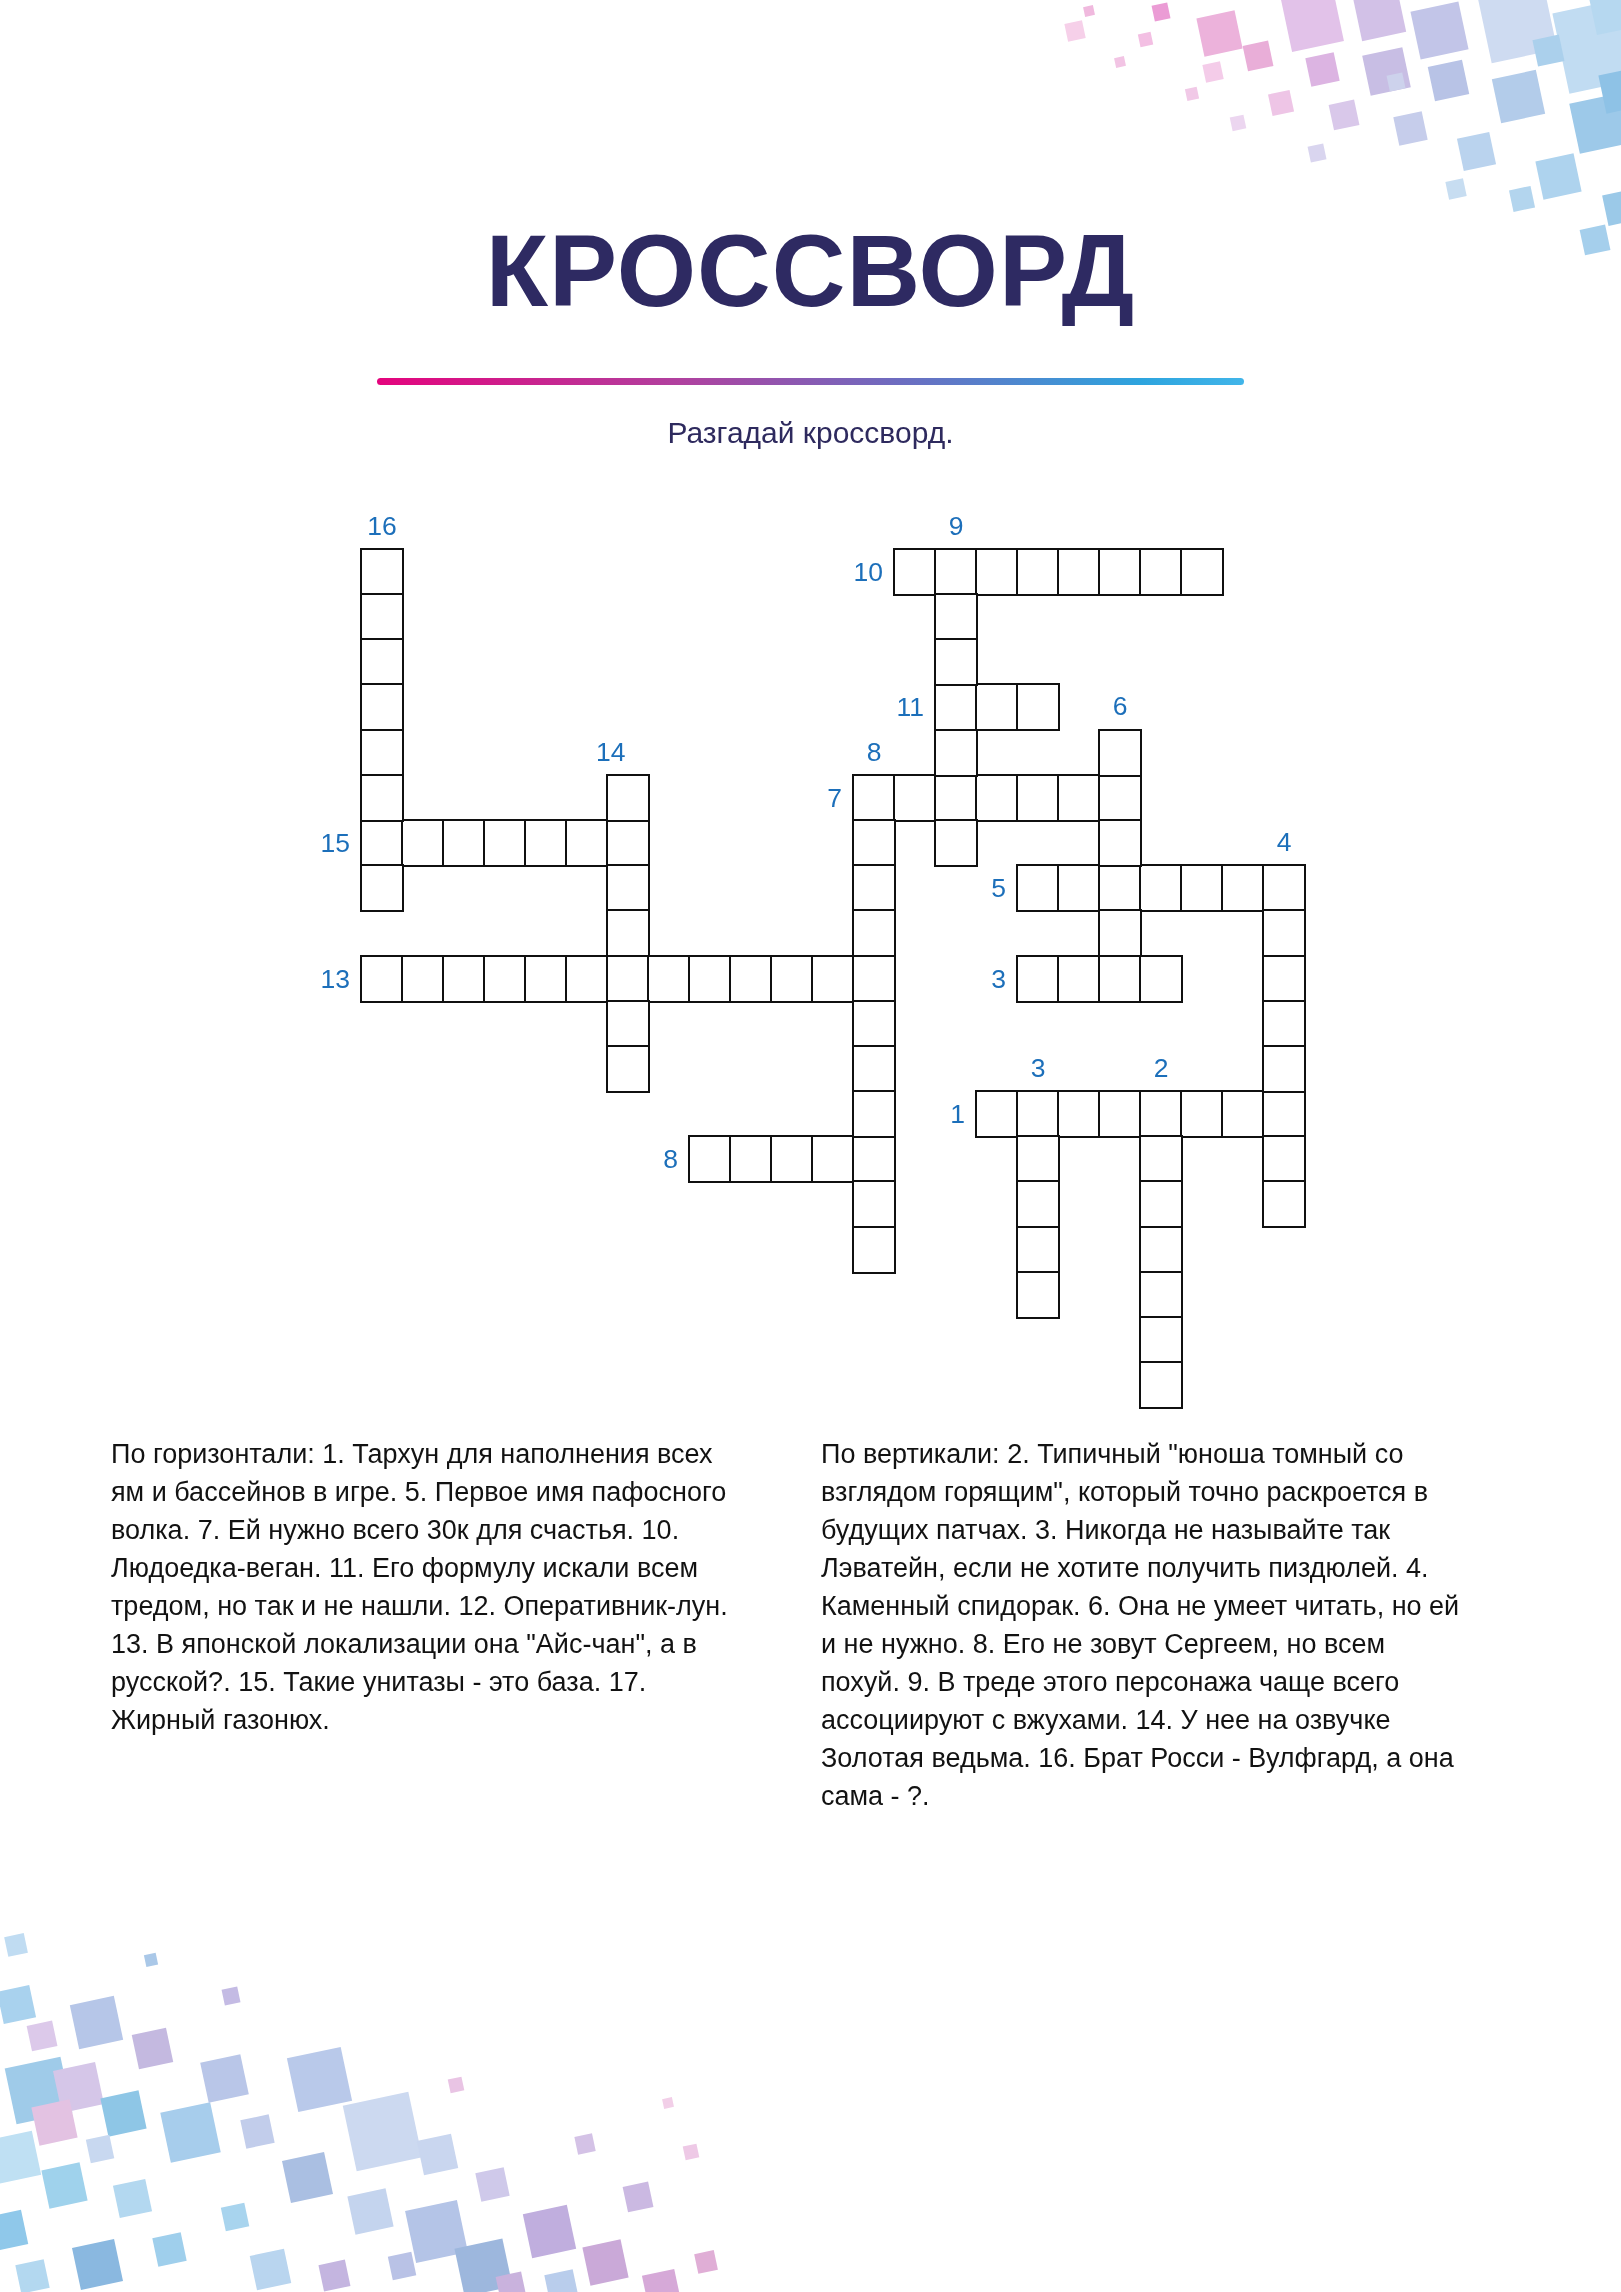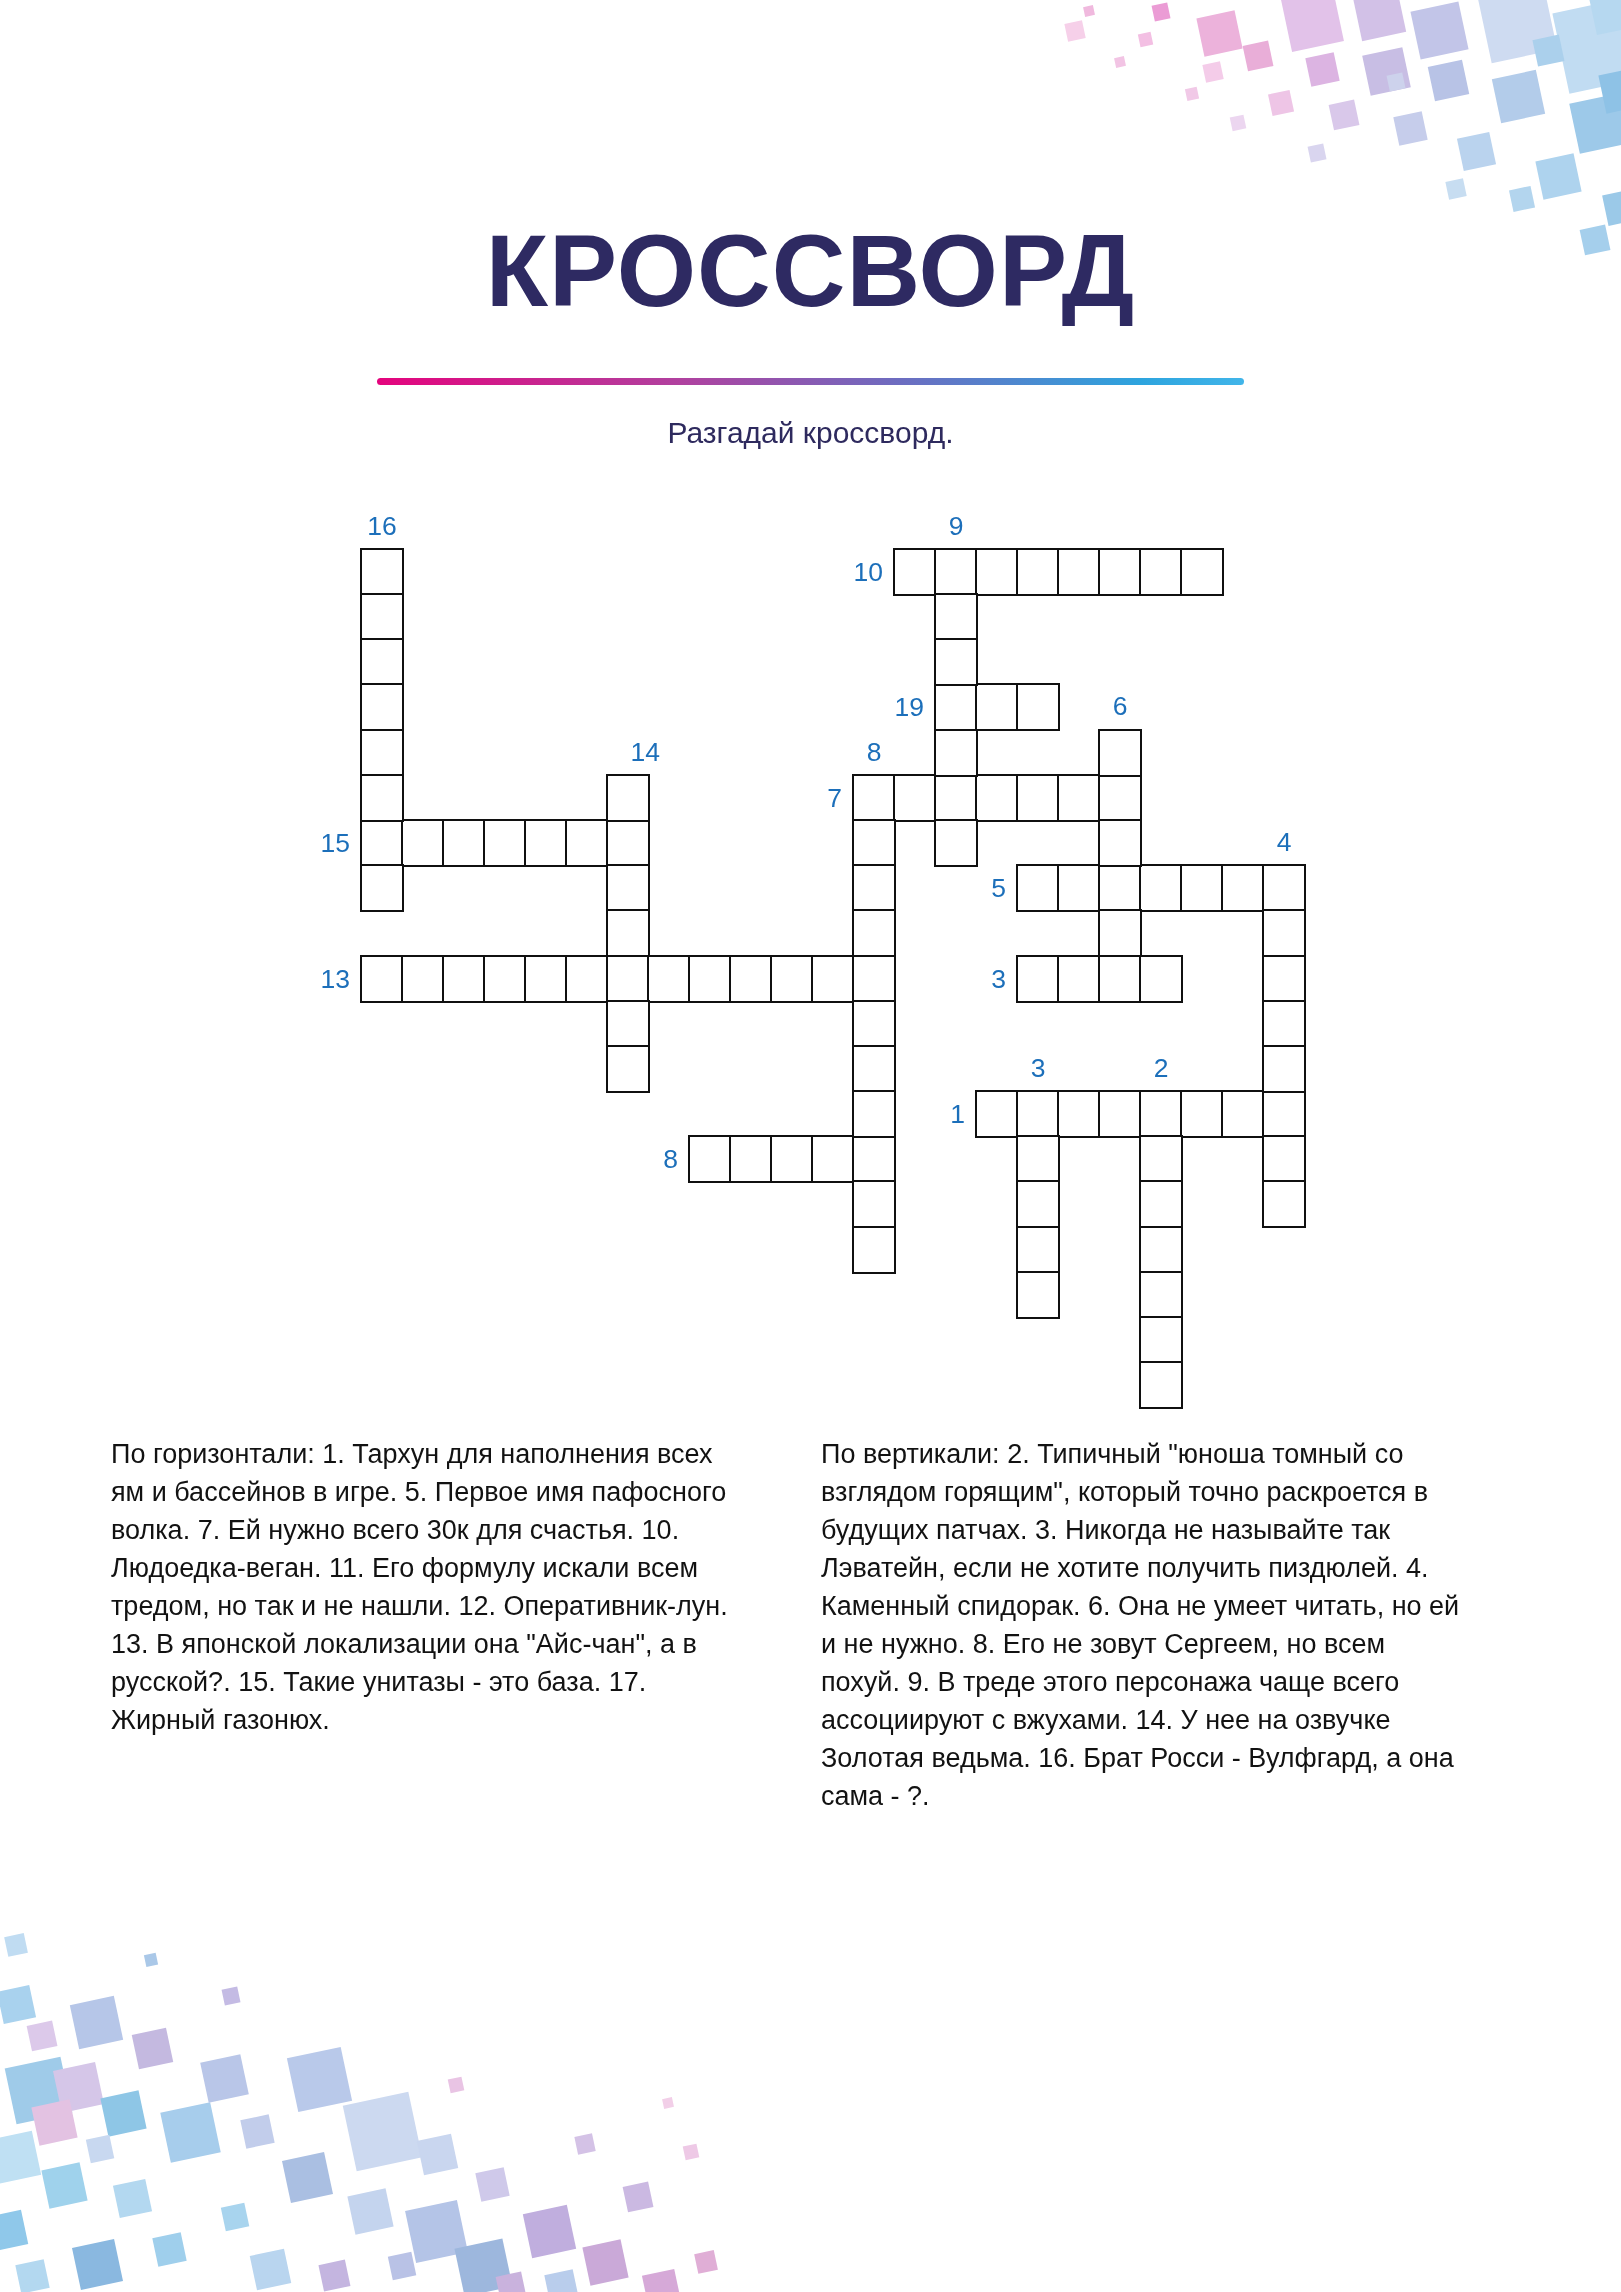--- a/index.html
+++ b/index.html
@@ -228,32 +228,32 @@
     <div class="cell" style="left: 360px; top: 593px; width: 44px; height: 48px;"></div>
     <div class="cell" style="left: 360px; top: 638px; width: 44px; height: 48px;"></div>
     <div class="cell" style="left: 360px; top: 683px; width: 44px; height: 48px;"></div>
     <div class="cell" style="left: 360px; top: 729px; width: 44px; height: 48px;"></div>
     <div class="cell" style="left: 360px; top: 774px; width: 44px; height: 48px;"></div>
     <div class="cell" style="left: 360px; top: 864px; width: 44px; height: 48px;"></div>
     <div class="num" style="color: rgb(28, 111, 186); left: 818px; top: 1090px; width: 147px; height: 48px; line-height: 48px; text-align: right;">1</div>
     <div class="num" style="color: rgb(28, 111, 186); left: 859px; top: 864px; width: 147px; height: 48px; line-height: 48px; text-align: right;">5</div>
     <div class="num" style="color: rgb(28, 111, 186); left: 695px; top: 774px; width: 147px; height: 48px; line-height: 48px; text-align: right;">7</div>
     <div class="num" style="color: rgb(28, 111, 186); left: 736px; top: 548px; width: 147px; height: 48px; line-height: 48px; text-align: right;">10</div>
-    <div class="num" style="color: rgb(28, 111, 186); left: 777px; top: 683px; width: 147px; height: 48px; line-height: 48px; text-align: right;">19</div>
+    <div class="num" style="color: rgb(28, 111, 186); left: 777px; top: 683px; width: 147px; height: 48px; line-height: 48px; text-align: right;">11</div>
     <div class="num" style="color: rgb(28, 111, 186); left: 859px; top: 955px; width: 147px; height: 48px; line-height: 48px; text-align: right;">3</div>
     <div class="num" style="color: rgb(28, 111, 186); left: 203px; top: 955px; width: 147px; height: 48px; line-height: 48px; text-align: right;">13</div>
     <div class="num" style="color: rgb(28, 111, 186); left: 203px; top: 819px; width: 147px; height: 48px; line-height: 48px; text-align: right;">15</div>
     <div class="num" style="color: rgb(28, 111, 186); left: 531px; top: 1135px; width: 147px; height: 48px; line-height: 48px; text-align: right;">8</div>
     <div class="num" style="color: rgb(28, 111, 186); left: 1129px; top: 1053px; width: 64px; height: 31px; line-height: 31px; text-align: center;">2</div>
     <div class="num" style="color: rgb(28, 111, 186); left: 1006px; top: 1053px; width: 64px; height: 31px; line-height: 31px; text-align: center;">3</div>
     <div class="num" style="color: rgb(28, 111, 186); left: 1252px; top: 827px; width: 64px; height: 31px; line-height: 31px; text-align: center;">4</div>
     <div class="num" style="color: rgb(28, 111, 186); left: 1088px; top: 691px; width: 64px; height: 31px; line-height: 31px; text-align: center;">6</div>
     <div class="num" style="color: rgb(28, 111, 186); left: 842px; top: 737px; width: 64px; height: 31px; line-height: 31px; text-align: center;">8</div>
     <div class="num" style="color: rgb(28, 111, 186); left: 924px; top: 511px; width: 64px; height: 31px; line-height: 31px; text-align: center;">9</div>
-    <div class="num" style="color: rgb(28, 111, 186); left: 596px; top: 737px; width: 64px; height: 31px; line-height: 31px; text-align: right;">14</div>
+    <div class="num" style="color: rgb(28, 111, 186); left: 596px; top: 737px; width: 64px; height: 31px; line-height: 31px; text-align: left;">14</div>
     <div class="num" style="color: rgb(28, 111, 186); left: 350px; top: 511px; width: 64px; height: 31px; line-height: 31px; text-align: center;">16</div>
   </div>
 
 <div class="clues clues-across">
   <b>По горизонтали:</b>
   <span>1. Тархун для наполнения всех ям и бассейнов в игре. 5. Первое имя пафосного волка. 7. Ей нужно всего 30к для счастья. 10. Людоедка-веган. 11. Его формулу искали всем тредом, но так и не нашли. 12. Оперативник-лун. 13. В японской локализации она "Айс-чан", а в русской?. 15. Такие унитазы - это база. 17. Жирный газонюх.</span>
 </div>
 
 <div class="clues clues-down">
   <b>По вертикали:</b>

